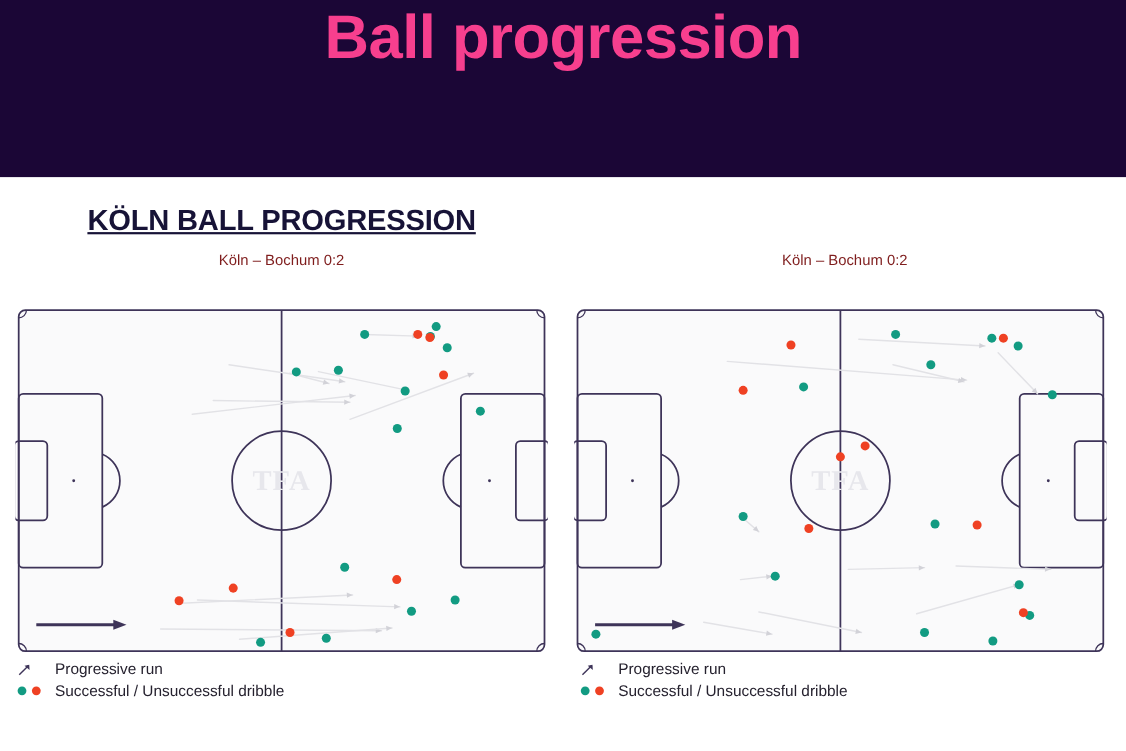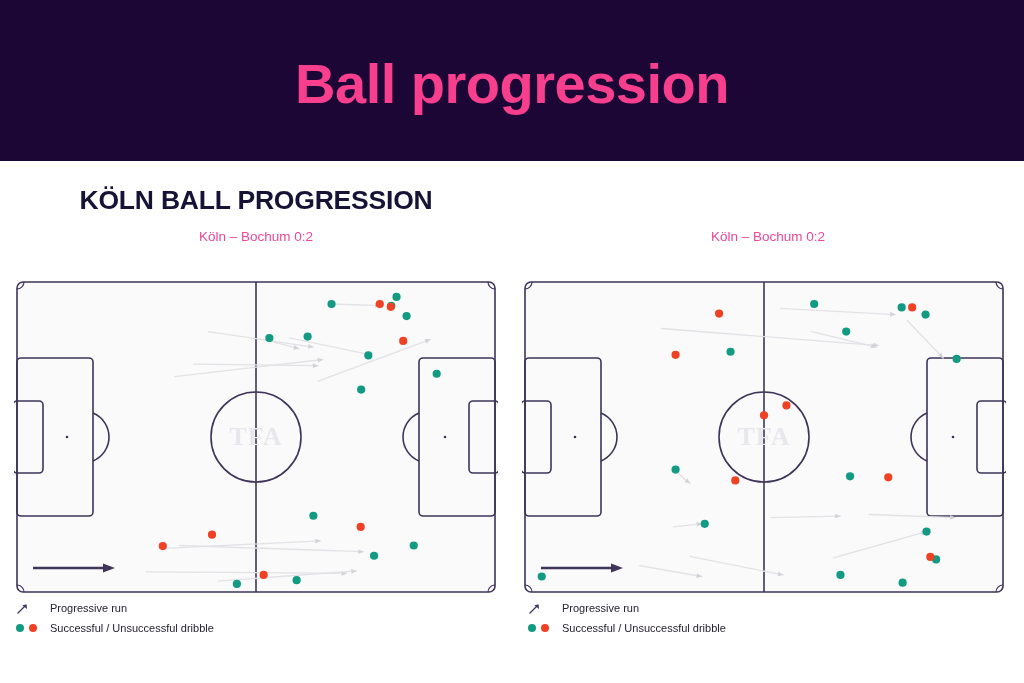--- a/index.html
+++ b/index.html
@@ -6,21 +6,21 @@
   body{
     width:1024px;height:683px;
     background:#ffffff;
     font-family:"Liberation Sans", sans-serif;
     overflow:hidden;
     position:relative;
   }
   .banner{
     position:absolute;left:0;top:0;width:1024px;height:161px;
     background:#1b0636;
-    display:flex;align-items:center;justify-content:center;
+    display:flex;align-items:flex-start;justify-content:center;
   }
   .banner-title{
     color:#f73f8e;
     font-size:56px;
     font-weight:bold;
     letter-spacing:-0.5px;
     line-height:1;
     margin-top:6px;
   }
   .panels{
@@ -31,36 +31,37 @@
     width:512px;height:522px;position:relative;
   }
   .panel-heading{
     position:absolute;top:24px;left:0;width:512px;
     text-align:center;
     color:#171337;
     font-size:26.5px;
     font-weight:bold;
     letter-spacing:-0.2px;
     white-space:nowrap;
+    text-decoration:underline;
   }
   .panel-sub{
     position:absolute;top:68px;left:0;width:512px;
     text-align:center;
-    color:#ec4899;
+    color:#7f1d1d;
     font-size:13.5px;
     font-weight:normal;
   }
   .pitch-wrap{
     position:absolute;top:118px;left:14px;width:484px;height:316px;
   }
   .pitch-wrap.right{left:10px;}
   .pitch-svg{display:block;}
   .legend{
     position:absolute;left:16px;top:437px;width:480px;
-    font-size:11px;color:#26222f;
+    font-size:14px;color:#26222f;
   }
   .legend-row{
     display:flex;align-items:center;height:20px;
   }
   .legend-icons{
     width:34px;display:flex;align-items:center;gap:5px;flex:0 0 34px;
   }
   .dot{width:8px;height:8px;border-radius:50%;display:inline-block;}
   .dot.succ{background:#129b82;}
   .dot.unsucc{background:#ef4123;}

